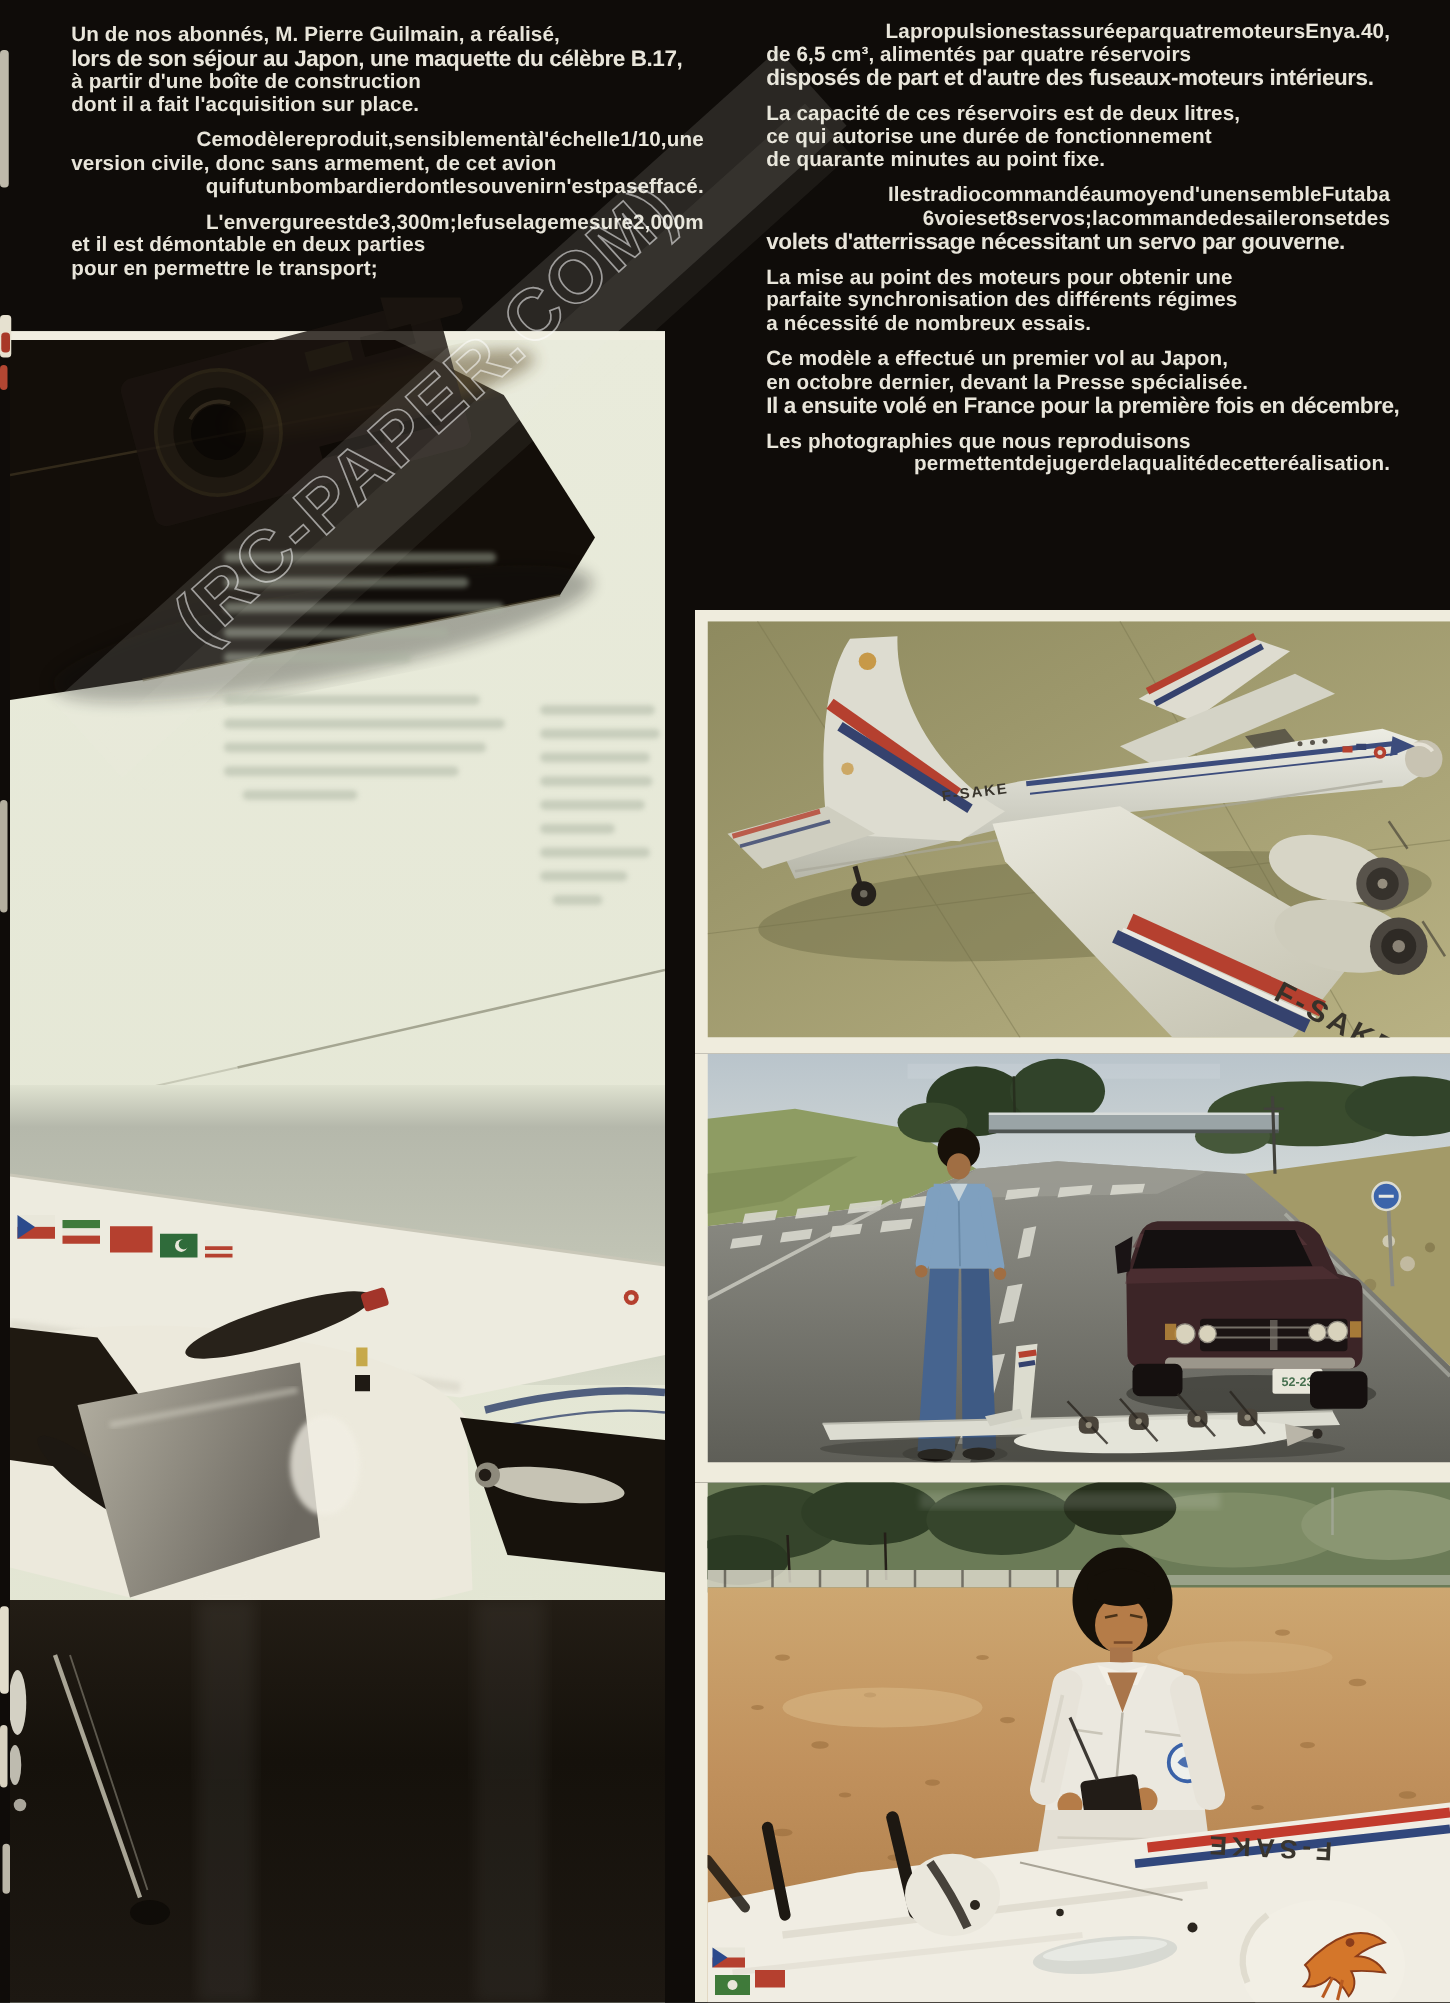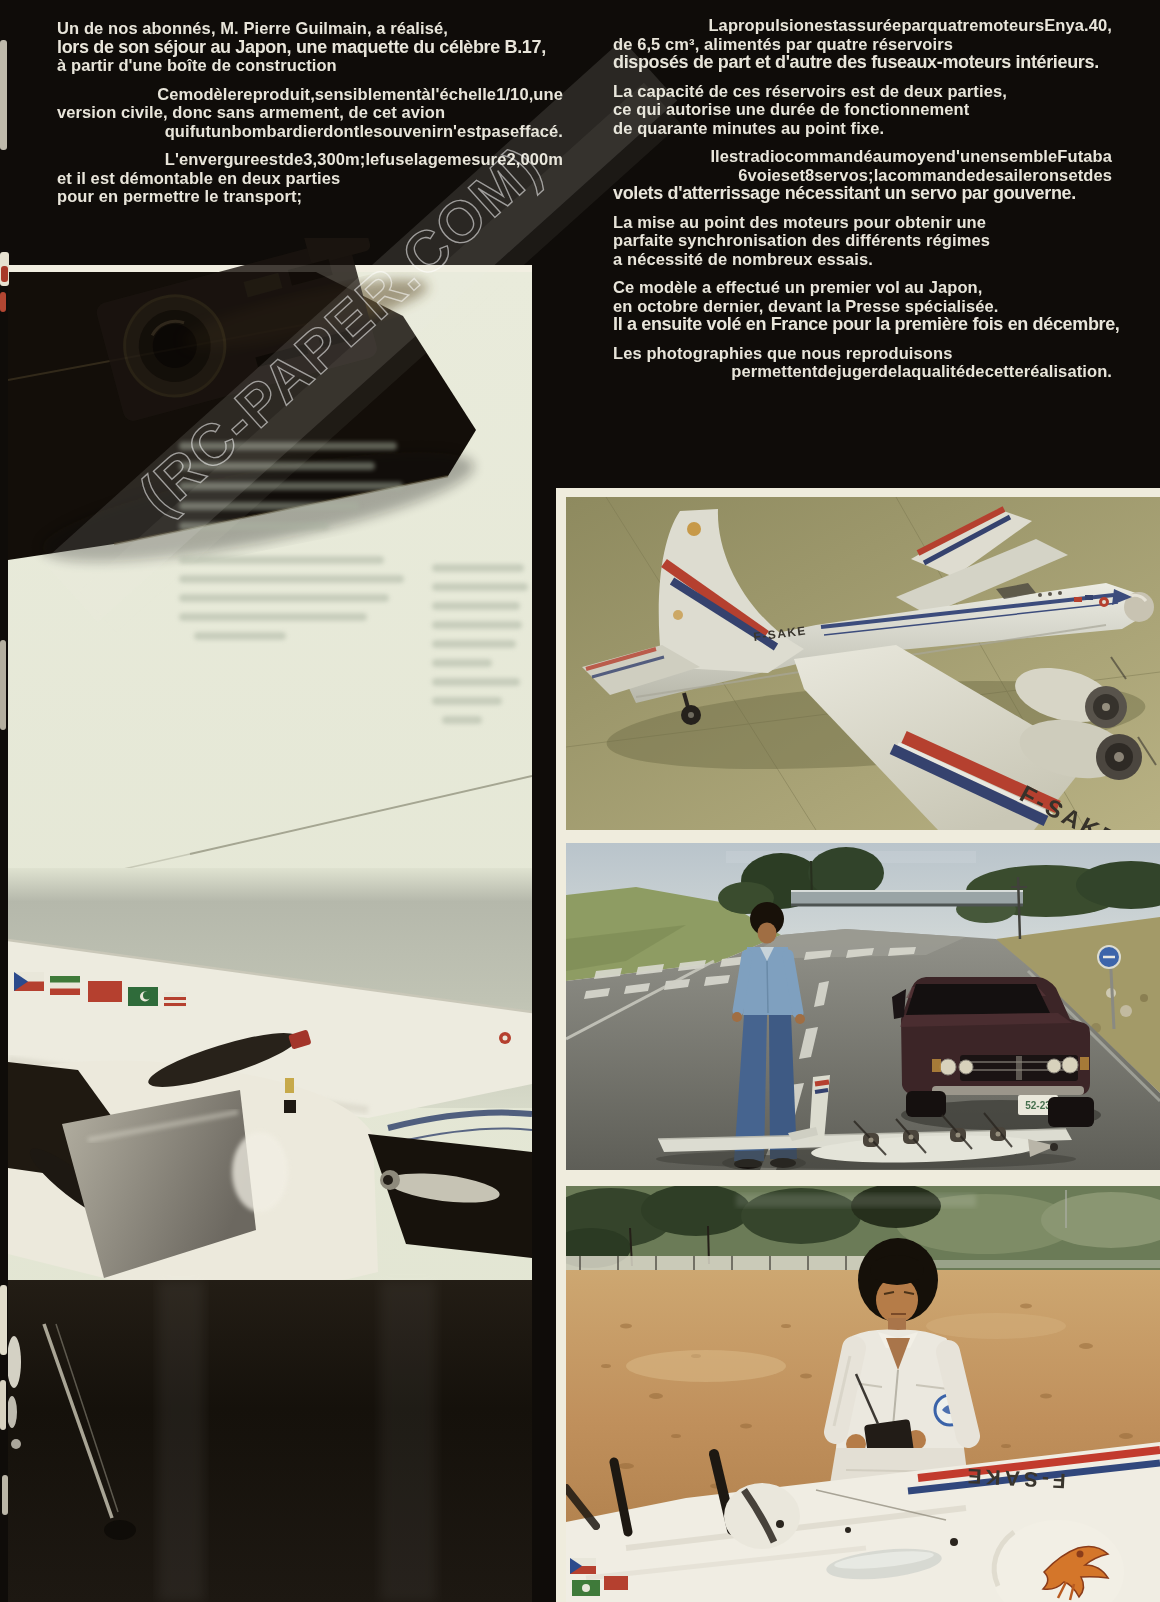--- a/index.html
+++ b/index.html
@@ -36,20 +36,21 @@
 </head>
 <body>
 
 <div class="page">
 
   <div class="textcol" id="col-left">
       <div class="para">
         <div class="line">Un de nos abonnés, M. Pierre Guilmain, a réalisé,</div>
         <div class="line tight">lors de son séjour au Japon, une maquette du célèbre B.17,</div>
         <div class="line">à partir d'une boîte de construction</div>
+        <div class="line">dont il a fait l'acquisition sur place.</div>
       </div>
       <div class="para">
         <div class="line just">
           <span>Ce</span>
           <span>modèle</span>
           <span>reproduit,</span>
           <span>sensiblement</span>
           <span>à</span>
           <span>l'échelle</span>
           <span>1/10,</span>
@@ -96,21 +97,21 @@
           <span>par</span>
           <span>quatre</span>
           <span>moteurs</span>
           <span>Enya</span>
           <span>.40,</span>
         </div>
         <div class="line">de 6,5 cm³, alimentés par quatre réservoirs</div>
         <div class="line tight">disposés de part et d'autre des fuseaux-moteurs intérieurs.</div>
       </div>
       <div class="para">
-        <div class="line">La capacité de ces réservoirs est de deux parties,</div>
+        <div class="line">La capacité de ces réservoirs est de deux litres,</div>
         <div class="line">ce qui autorise une durée de fonctionnement</div>
         <div class="line">de quarante minutes au point fixe.</div>
       </div>
       <div class="para">
         <div class="line just">
           <span>Il</span>
           <span>est</span>
           <span>radiocommandé</span>
           <span>au</span>
           <span>moyen</span>

